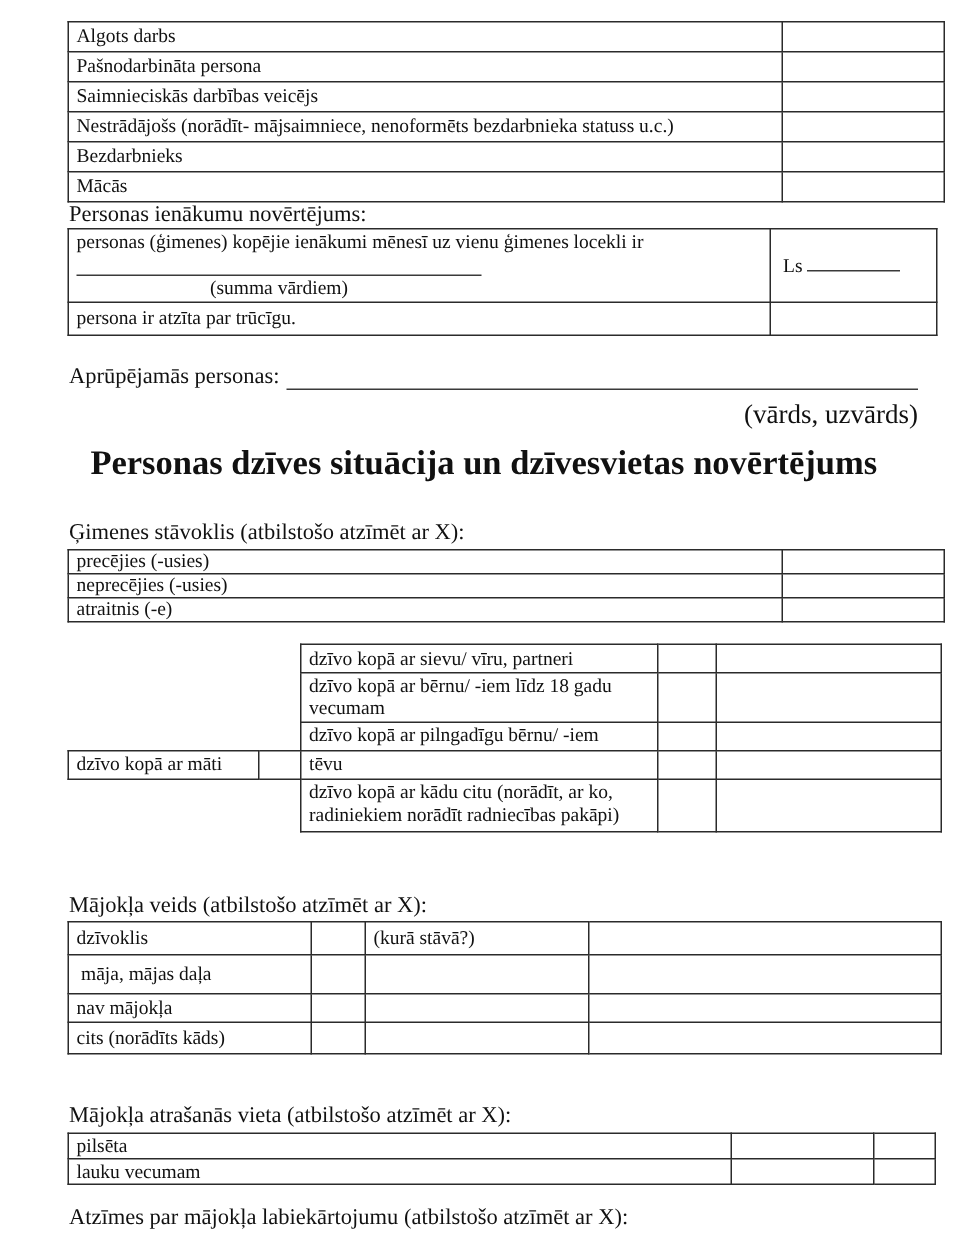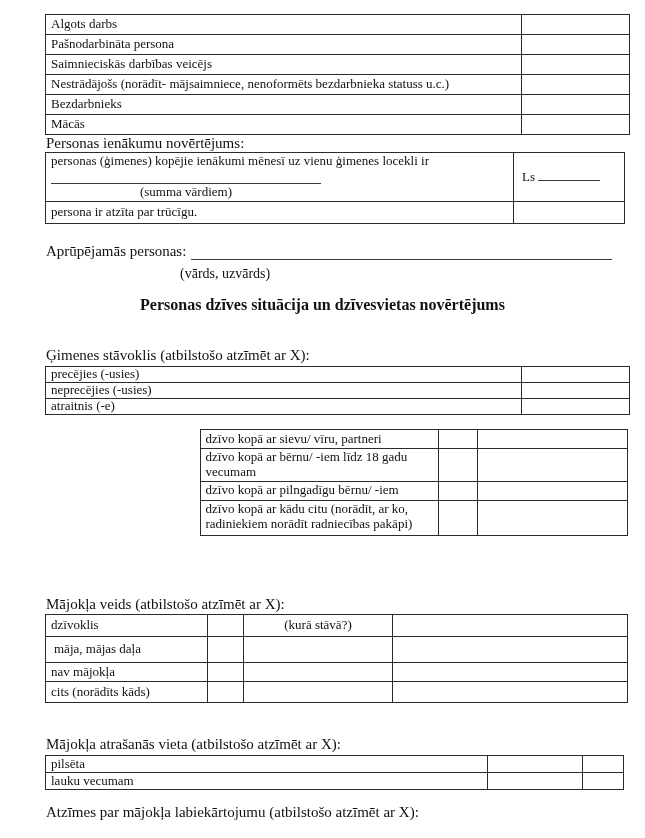--- a/index.html
+++ b/index.html
@@ -17,30 +17,30 @@
   td {
     border: 1px solid #2b2b2b;
     font-size: 13px;
     padding: 1px 5px;
     line-height: 1.15;
     vertical-align: top;
     overflow: hidden;
   }
   td.mid { vertical-align: middle; padding-top: 0; padding-bottom: 0; }
   td.nob { border: none; }
-  td.center { text-align: center; font-family: Liberation Serif, serif; }
+  td.center { text-align: left; font-family: Liberation Serif, serif; }
   .heading { font-size: 15px; white-space: nowrap; }
-  .doc-title { font-size: 16px; font-weight: bold; text-align: center; width: 645px; }
+  .doc-title { font-size: 23px; font-weight: bold; text-align: center; width: 645px; }
   .sum-block { width: 270px; }
   .sum-line { height: 15px; border-bottom: 1px solid #3a3a3a; }
   .sum-note { text-align: center; font-size: 13px; padding-top: 1px; }
   .ls-cell span.ls-line { display: inline-block; width: 62px; border-bottom: 1px solid #3a3a3a; height: 13px; }
   .care-row { display: flex; align-items: center; font-family: Liberation Serif, serif; }
   .care-row .write-line { flex: 1; height: 17px; margin-left: 5px; border-bottom: 1px solid #3a3a3a; }
-  .note-center { font-size: 14px; text-align: left; }
+  .note-center { font-size: 18px; text-align: right; }
 </style>
 </head>
 <body>
 
 <div class="doc">
 
   <table class="abs" style="left:45px; top:14px; width:584px;">
     <colgroup>
         <col style="width:476px">
         <col style="width:108px">
@@ -153,20 +153,27 @@
       <td></td>
       <td></td>
     </tr>
     <tr>
       <td class="nob" colspan="2"></td>
       <td class="mid" style="height:19px">dzīvo kopā ar pilngadīgu bērnu/ -iem</td>
       <td></td>
       <td></td>
     </tr>
     <tr>
+      <td class="mid" style="height:19px">dzīvo kopā ar māti</td>
+      <td></td>
+      <td class="mid">tēvu</td>
+      <td></td>
+      <td></td>
+    </tr>
+    <tr>
       <td class="nob" colspan="2"></td>
       <td style="height:35px">dzīvo kopā ar kādu citu (norādīt, ar ko, radiniekiem norādīt radniecības pakāpi)</td>
       <td></td>
       <td></td>
     </tr>
   </tbody>
     </table>
 
   <div class="abs heading" style="left:46px; top:596px;">Mājokļa veids (atbilstošo atzīmēt ar X):</div>
 

